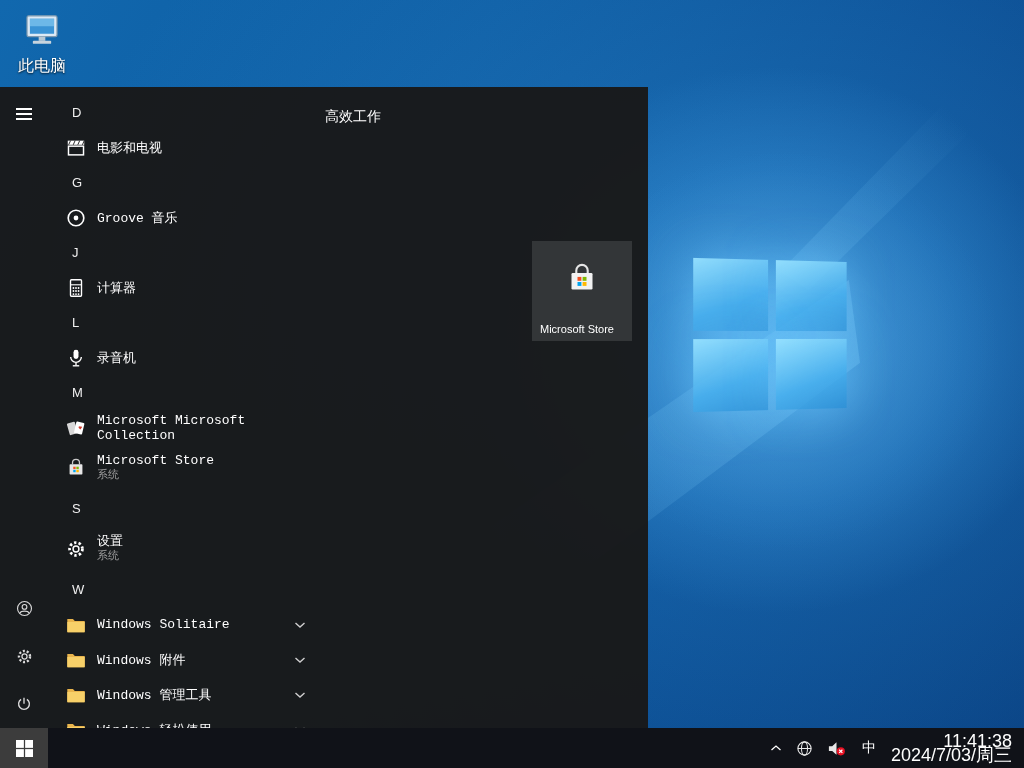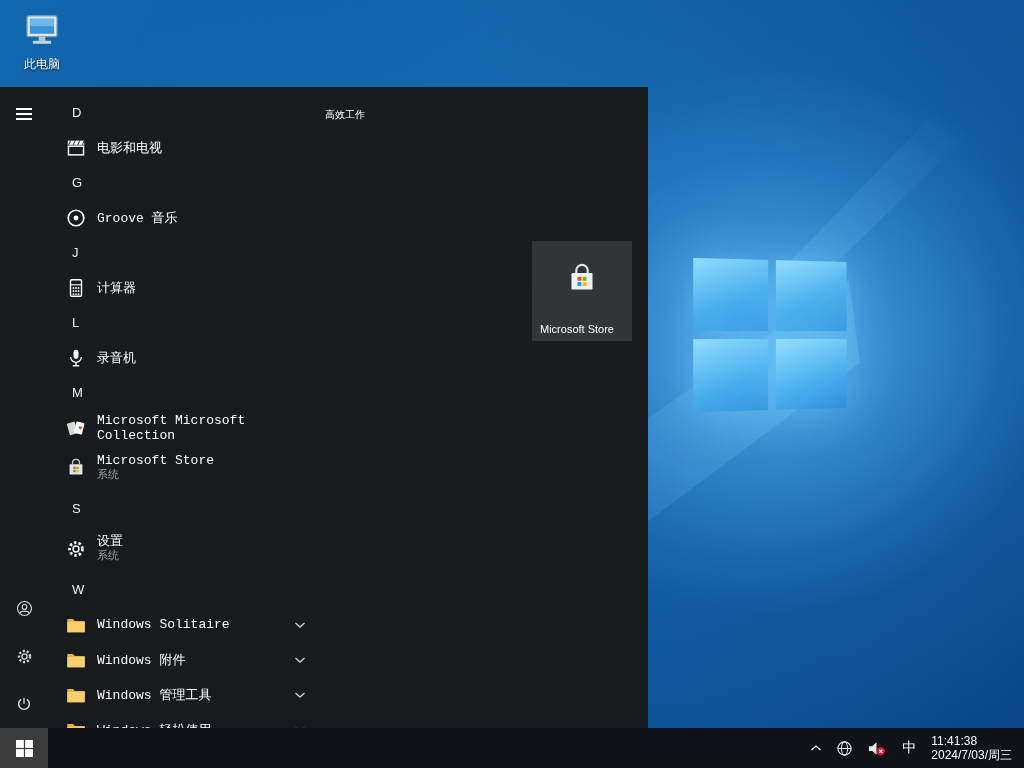--- a/index.html
+++ b/index.html
@@ -23,21 +23,21 @@
     clip-path:polygon(0 92%, 12% 100%, 100% 10%, 86% 0);
     background:linear-gradient(45deg, rgba(130,210,255,0.20), rgba(0,0,0,0) 75%); }
   .winlogo { position:absolute; left:693px; top:260px; width:158px; height:150px;
     display:grid; grid-template-columns:1fr 1fr; grid-template-rows:1fr 1fr; gap:8px;
     transform:perspective(700px) rotateY(14deg); }
   .pane { background:linear-gradient(160deg, rgba(150,225,255,0.95), rgba(70,175,238,0.85) 60%, rgba(45,145,215,0.8));
     box-shadow:0 0 45px rgba(110,200,255,0.55); }
 
   
   .desktop-icon { position:absolute; left:10px; top:10px; width:64px; text-align:center; cursor:pointer; }
-  .desktop-icon .dlabel { display:block; margin-top:2px; color:#fff; font-size:12px; text-shadow:0 1px 2px rgba(0,0,0,0.85); }
+  .desktop-icon .dlabel { display:block; margin-top:2px; color:#fff; font-size:16px; text-shadow:0 1px 2px rgba(0,0,0,0.85); }
 
   
   .start-menu { position:absolute; left:0; top:87px; width:648px; height:641px;
     background:rgba(25,25,25,0.97); display:flex; overflow:hidden; }
   .rail { position:relative; width:48px; flex:none; }
   .rail-btn { position:relative; width:48px; height:48px; background:none; border:none; cursor:pointer;
     display:flex; align-items:center; justify-content:center; }
   .hamburger { position:absolute; top:5px; left:0; height:44px; flex-direction:column; gap:3px; }
   .hamburger span { display:block; width:16px; height:2px; background:#fff; }
   .rail-bottom { position:absolute; bottom:0; left:0; display:flex; flex-direction:column; }
@@ -48,37 +48,37 @@
   .app-row { height:35px; display:flex; align-items:center; padding:0 8px 0 16px;
     color:#fff; font-size:13px; cursor:pointer;font-family:Liberation Mono, monospace; }
   .app-row.two-line { height:46px; }
   .app-icon { width:24px; height:24px; flex:none; margin-right:9px;
     display:flex; align-items:center; justify-content:center; }
   .app-text { display:flex; flex-direction:column; line-height:15px; }
   .app-sub { font-size:11px; color:#9e9e9e; }
   .chev { margin-left:auto; display:flex; align-items:center; padding:4px; background:none; border:none; cursor:pointer; }
 
   .tile-area { position:relative; flex:1; }
-  .group-header { position:absolute; left:7px; top:21px; color:#fff; font-size:10px; cursor:pointer; }
+  .group-header { position:absolute; left:7px; top:21px; color:#fff; font-size:14px; cursor:pointer; }
   .tile { position:absolute; width:100px; height:100px; background:#333638; cursor:pointer; }
   .tile-photos { left:110px; top:154px; }
   .tile-store { left:214px; top:154px; }
   .tile .tile-icon { position:absolute; left:50%; top:40px; transform:translate(-50%,-50%); }
   .tile .tile-label { position:absolute; left:8px; bottom:6px; color:#fff; font-size:11px; }
 
   
   .taskbar { position:absolute; left:0; bottom:0; width:1024px; height:40px; background:#101218;
     display:flex; align-items:center; z-index:10; }
   .start-btn { width:48px; height:40px; background:#3c3c3c; border:none; cursor:pointer;
     display:flex; align-items:center; justify-content:center; }
   .tray { margin-left:auto; display:flex; align-items:center; height:40px; }
   .tray-btn { height:40px; padding:0 7px; background:none; border:none; cursor:pointer;
     display:flex; align-items:center; justify-content:center; }
   .ime { color:#fff; font-size:14px; padding:0 9px; }
-  .clock { color:#fff; font-size:12px; line-height:14px; text-align:left; padding:0 12px 0 6px; cursor:pointer; }
+  .clock { color:#fff; font-size:18px; line-height:14px; text-align:right; padding:0 12px 0 6px; cursor:pointer; }
 </style>
 </head>
 <body>
 
 <div class="screen">
 
   <div class="wallpaper">
     <div class="glow"></div>
     <div class="ray1"></div>
     <div class="ray2"></div>

